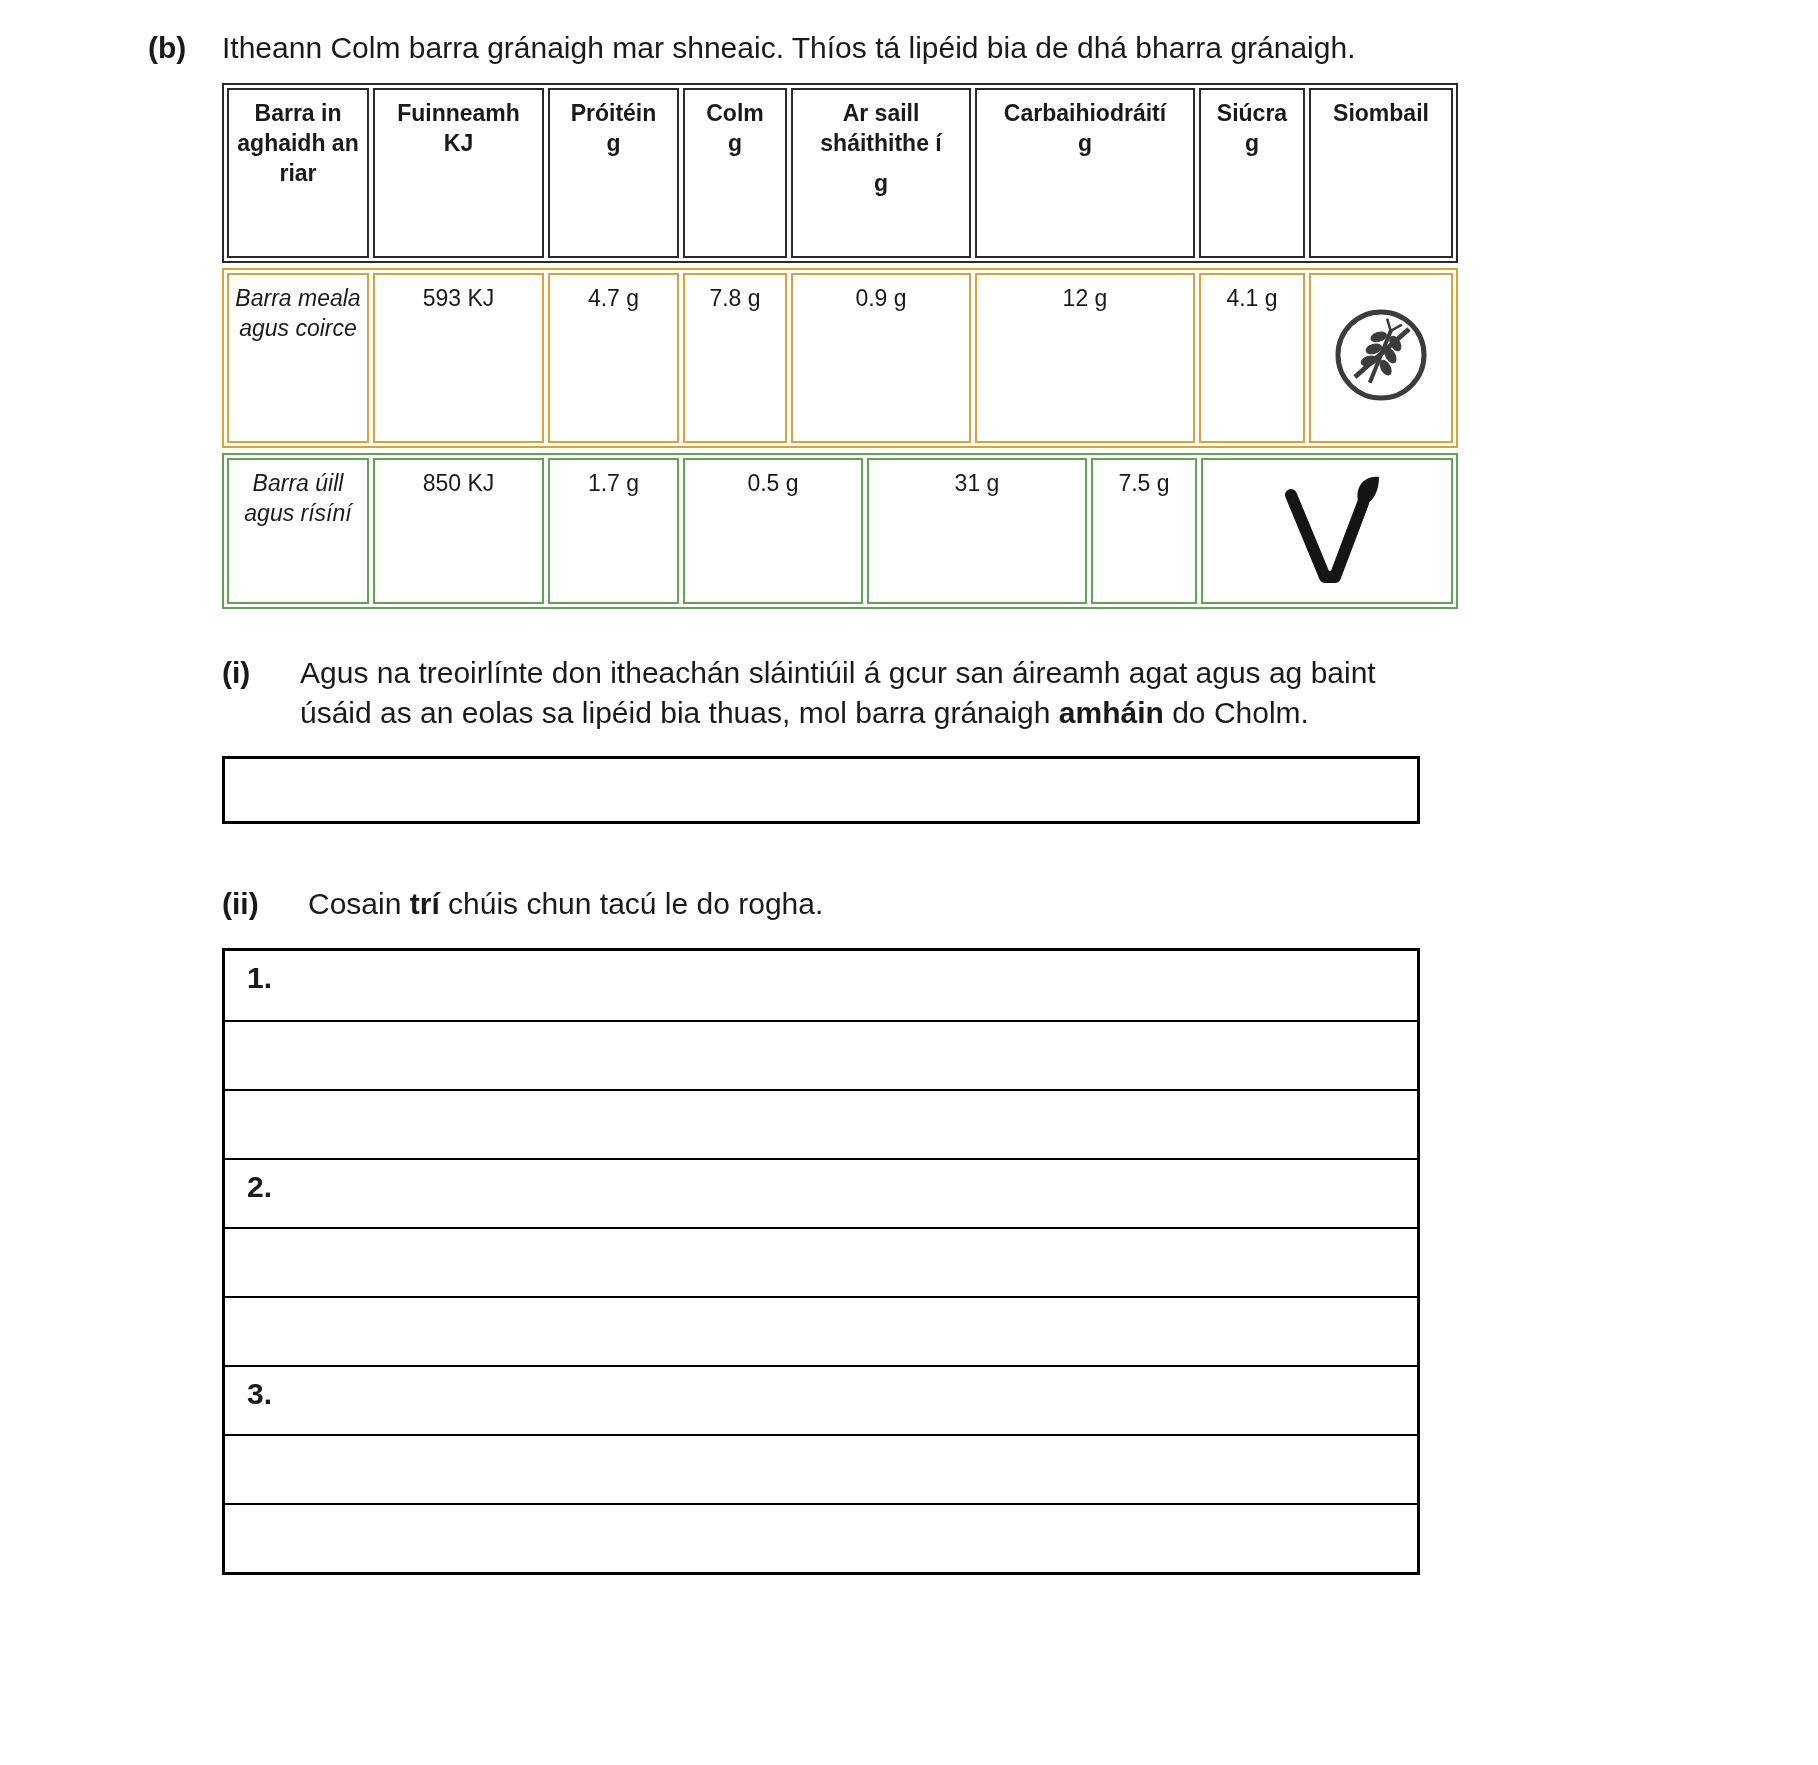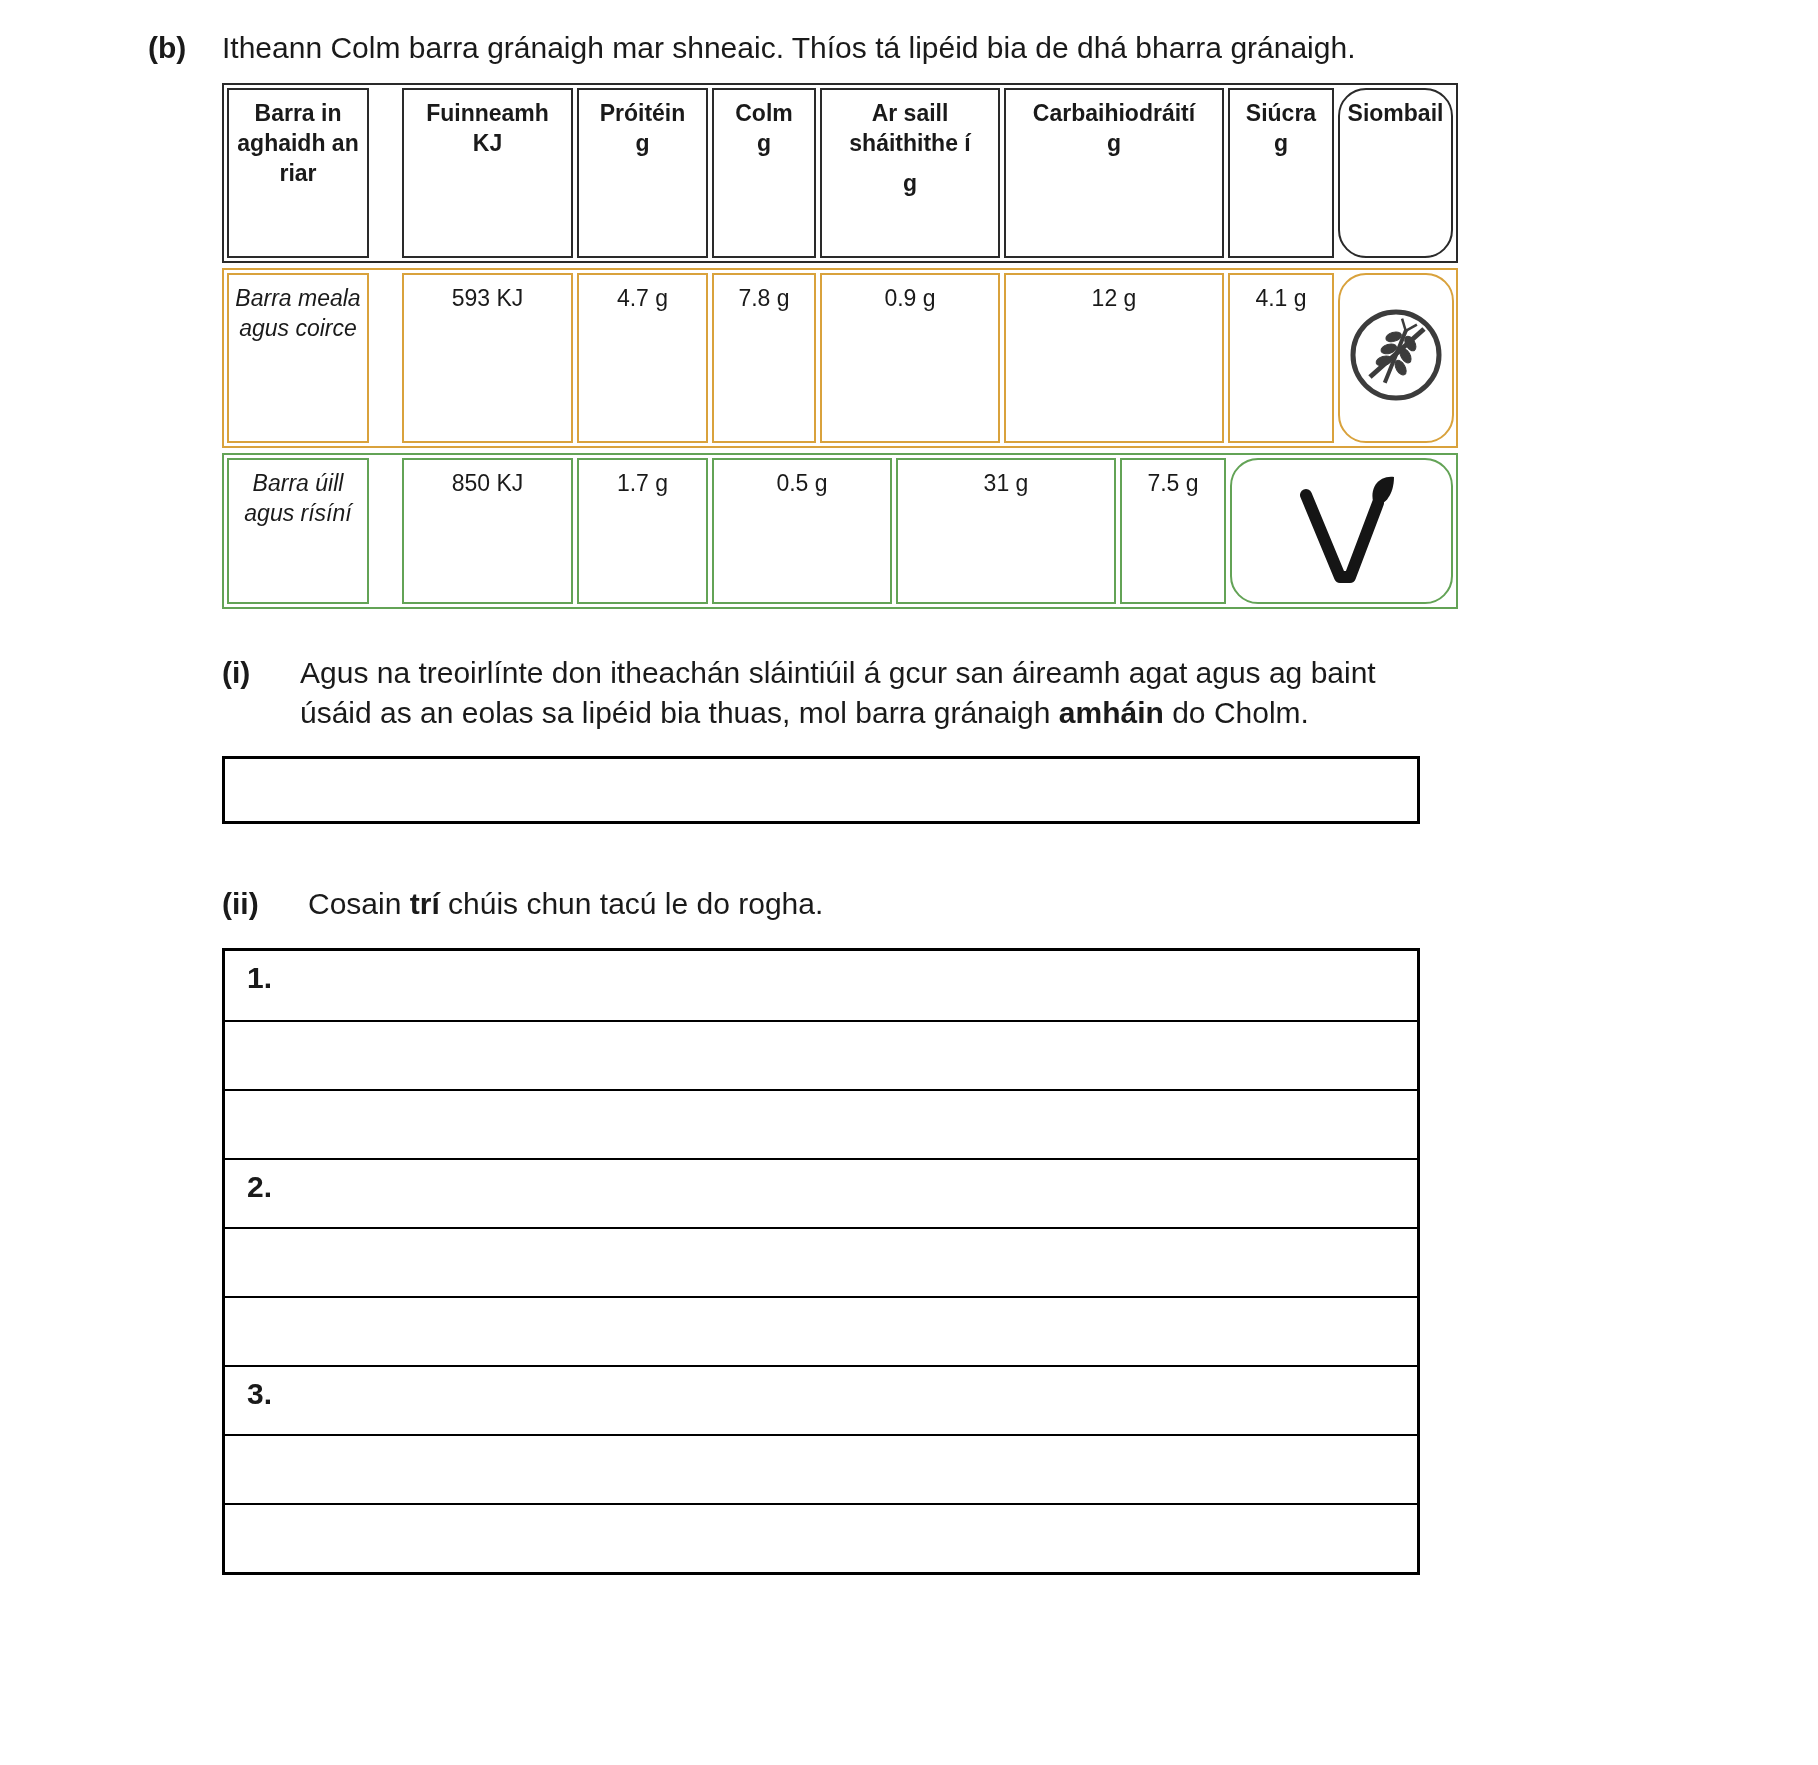--- a/index.html
+++ b/index.html
@@ -35,27 +35,27 @@
     text-align: center;
     font-size: 23px;
     line-height: 1.32;
   }
   .trow.r1 .tcell { border-color: #d9a23c; }
   .trow.r2 .tcell { border-color: #63a356; }
   .tcell .hlabel { display: block; font-weight: bold; }
   .tcell .hunit  { display: block; font-weight: bold; }
   .name-cell { font-style: italic; }
   .c0 { width: 142px; flex: 0 0 142px; }
-  .c1 { width: 171px; flex: 0 0 171px; margin-left: 29px; }
+  .c1 { width: 171px; flex: 0 0 171px; }
   .c2 { width: 131px; flex: 0 0 131px; }
   .c3 { width: 104px; flex: 0 0 104px; }
   .c4 { width: 180px; flex: 0 0 180px; }
   .c5 { width: 220px; flex: 0 0 220px; }
   .c6 { width: 106px; flex: 0 0 106px; }
-  .c7 { flex: 1; border-radius: 28px; }
+  .c7 { flex: 1; }
   .sym-cell { display: flex; align-items: center; justify-content: center; }
 
   
   .sec-i { margin-top: 44px; }
   .answer-box {
     margin-left: 74px;
     margin-top: 22px;
     width: 1198px;
     height: 68px;
     border: 3px solid #000;

